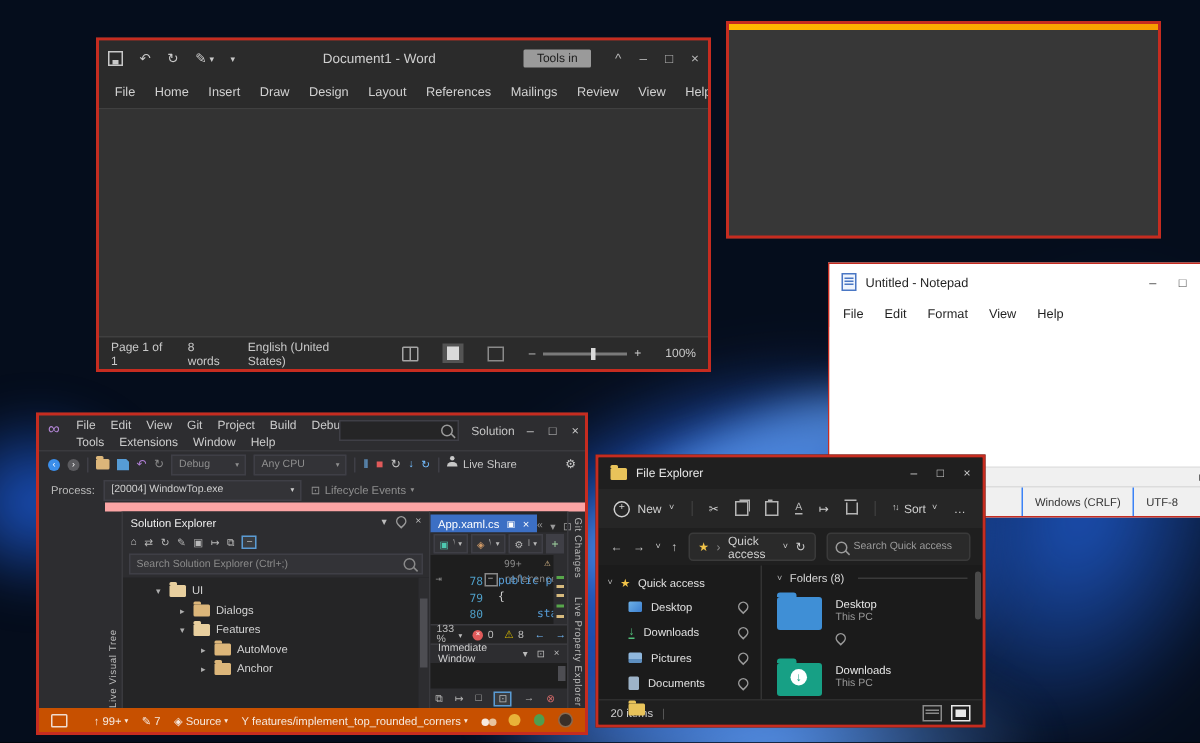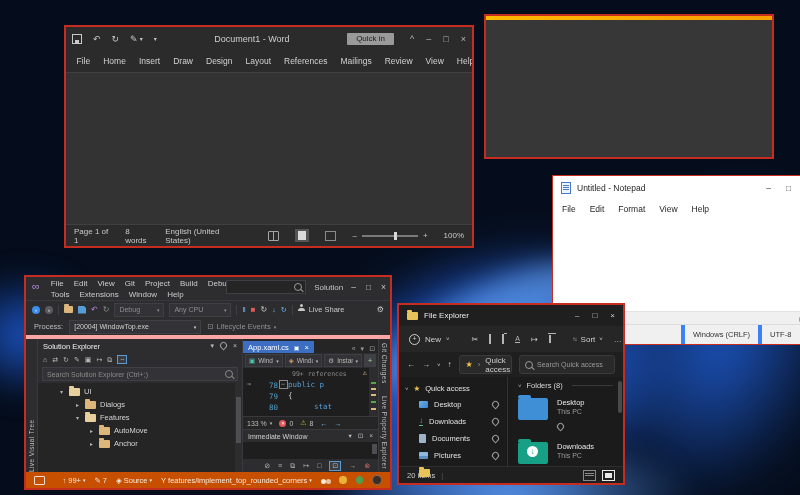--- a/index.html
+++ b/index.html
@@ -58,39 +58,39 @@
   .np-ic{display:inline-block;width:8px;height:10px;border:1px solid #4a77c4;background:#eef4fd;position:relative;flex:none;}
   .np-ic::before{content:"";position:absolute;left:1px;top:2px;right:1px;height:1px;background:#4a77c4;box-shadow:0 2px 0 #4a77c4,0 4px 0 #4a77c4;}
   .n-ctl{gap:15px;color:#444;font-size:8.5px;margin-left:auto;}
   .n-menu{height:18px;background:#fff;font-size:8.5px;color:#1f1f1f;display:flex;align-items:center;padding-left:2px;}
   .n-menu span{padding:0 7px;}
   .n-body{flex:1;display:flex;background:#fff;min-height:0;}
   .n-canvas{flex:1;background:#fff;}
   .n-vscroll{width:13px;background:#f0f0f0;border-left:1px solid #e3e3e3;display:flex;flex-direction:column;align-items:center;justify-content:space-between;padding:2px 0;color:#606060;font-size:6px;}
   .n-hscroll{height:12px;background:#f0f0f0;border-top:1px solid #e3e3e3;display:flex;justify-content:flex-end;align-items:center;padding-right:15px;color:#606060;font-size:6px;}
   .n-status{height:19px;background:#f0f0f0;border-top:1px solid #dcdcdc;display:flex;align-items:center;font-size:7.5px;color:#333;}
-  .n-seg{height:100%;display:flex;align-items:center;border-right:4px solid #3b82f6;padding:0 8px;}
+  .n-seg{height:100%;display:flex;align-items:center;border-right:1px solid #3b82f6;padding:0 8px;}
   
   #vs{left:24px;top:275px;width:368px;height:215px;background:#2d2d30;z-index:4;color:#ccc;}
   .v-title{position:relative;padding:1px 4px 0;display:flex;}
   .v-logo{color:#b487d8;font-size:11px;margin:2px 6px 0 2px;}
   .v-menurow{display:flex;font-size:8px;color:#ccc;}
   .v-menurow span{padding:1px 5px;}
   .v-tr{position:absolute;right:4px;top:3px;display:flex;align-items:center;gap:8px;}
   .v-search{width:72px;height:12px;background:#252526;border:1px solid #3f3f46;display:flex;align-items:center;justify-content:flex-end;padding:0 3px;color:#9a9a9a;}
   .v-sol{font-size:8px;color:#c5c5c5;}
   .v-ctl{display:flex;gap:10px;color:#c5c5c5;font-size:8.5px;}
   .v-toolbar{height:17px;border-top:1px solid #3a3a3e;display:flex;align-items:center;gap:5px;padding:0 6px;font-size:8px;color:#c8c8c8;}
   .v-sep{width:1px;height:10px;background:#3f3f46;}
   .dotc{display:inline-block;width:8px;height:8px;border-radius:50%;background:#3b8eea;color:#fff;font-size:6px;line-height:8px;text-align:center;}
   .dotc.dim{background:#5a5a5e;}
   .ic-save{display:inline-block;width:8px;height:8px;background:#569cd6;clip-path:polygon(0 0,70% 0,100% 30%,100% 100%,0 100%);}
   .v-dd{display:flex;align-items:center;gap:3px;background:#333337;border:1px solid #3f3f46;color:#8f8f8f;font-size:7px;height:12px;padding:0 4px;}
   .v-procrow{height:17px;display:flex;align-items:center;gap:6px;padding:0 8px;font-size:7.5px;color:#bbb;}
-  .v-main{flex:1;display:flex;min-height:0;border-top:4px solid #fca5a5;}
+  .v-main{flex:1;display:flex;min-height:0;border-top:6px solid #fca5a5;margin-left:44px;}
   .v-lstrip{width:11px;border-right:1px solid #3a3a3e;display:flex;justify-content:center;padding-top:16px;}
   .vtextL{writing-mode:vertical-rl;transform:rotate(180deg);font-size:6.5px;color:#bdbdbd;letter-spacing:.4px;}
   .vtextR{writing-mode:vertical-rl;font-size:6.5px;color:#bdbdbd;letter-spacing:.4px;}
   .v-se{width:204px;display:flex;flex-direction:column;border-right:1px solid #3a3a3e;background:#2d2d30;min-height:0;}
   .se-head{height:14px;display:flex;align-items:center;font-size:7.5px;color:#eee;padding:0 5px;gap:5px;}
   .se-head .ics{margin-left:auto;display:flex;gap:6px;color:#bbb;font-size:7px;}
   .se-tools{height:13px;display:flex;align-items:center;gap:5px;padding:0 5px;color:#b9b9b9;font-size:7px;}
   .boxed{border:1px solid #5a9bd4;background:#3a3d41;padding:0 2px;}
   .se-search{height:12px;margin:1px 4px 2px;background:#333337;border:1px solid #3f3f46;display:flex;align-items:center;font-size:7px;color:#8a8a8a;padding:0 4px;gap:4px;}
   .se-tree{flex:1;background:#252526;overflow:hidden;font-size:7.5px;color:#d4d4d4;padding-top:2px;position:relative;min-height:0;}
@@ -130,21 +130,21 @@
   .imm-body i{position:absolute;right:1px;top:2px;width:5px;height:10px;background:#4d4d52;}
   .imm-icons{height:13px;display:flex;align-items:center;justify-content:flex-end;gap:8px;background:#2d2d30;padding:0 8px;color:#b5b5b5;font-size:7px;}
   .v-status{height:16px;background:#c75000;display:flex;align-items:center;gap:9px;padding:0 8px;font-size:7.5px;color:#f6e9df;}
   .fb{width:9px;height:7px;border:1px solid #f0dcd0;border-radius:1px;}
   .ucount{display:flex;align-items:center;gap:2px;}
   .users{position:relative;width:10px;height:7px;}
   .users::before,.users::after{content:"";position:absolute;bottom:0;width:5px;height:5px;border-radius:50%;background:#f6e9df;}
   .users::after{left:5px;background:#e8c49e;}
   .sdot{width:8px;height:8px;border-radius:50%;display:inline-block;}
   
-  #explorer{left:397px;top:303px;width:228px;height:182px;background:#1b1b1b;z-index:5;color:#d6d6d6;}
+  #explorer{left:397px;top:303px;width:260px;height:182px;background:#1b1b1b;z-index:5;color:#d6d6d6;}
   .e-title{height:21px;background:#1f1f1f;display:flex;align-items:center;gap:6px;padding:0 8px;font-size:8px;color:#e8e8e8;}
   .e-title .folder{background:#e8c35a;}
   .e-ctl{margin-left:auto;display:flex;gap:13px;color:#cfcfcf;font-size:8px;}
   .e-cmd{height:26px;background:#262626;display:flex;align-items:center;gap:11px;padding:0 10px;font-size:8px;color:#d0d0d0;}
   .cplus{width:9px;height:9px;border:1px solid #d0d0d0;border-radius:50%;font-size:7px;line-height:8px;text-align:center;}
   .ic-copy{width:7px;height:8px;border:1px solid #b5b5b5;box-shadow:2px -2px 0 -1px #b5b5b5;}
   .ic-paste{width:7px;height:8px;border:1px solid #b5b5b5;position:relative;}
   .ic-paste::before{content:"";position:absolute;top:-2px;left:1px;width:3px;height:1px;background:#b5b5b5;}
   .ic-ren{font-size:7px;border-bottom:1px solid #b5b5b5;line-height:7px;color:#b5b5b5;}
   .ic-del{width:6px;height:7px;border:1px solid #b5b5b5;border-top:none;position:relative;}
@@ -197,21 +197,21 @@
         <span class="ic-save-o"></span>
         <span>↶</span>
         <span>↻</span>
         <span class="r" style="gap:2px">
             <span>✎</span>
             <span style="font-size:6px">▾</span>
           </span>
         <span style="font-size:6px">▾</span>
       </div>
       <span class="w-ttl">Document1 - Word</span>
-      <span class="signin">Quick in</span>
+      <span class="signin">Tools in</span>
       <div class="r wc">
         <span>^</span>
         <span>–</span>
         <span>□</span>
         <span>×</span>
       </div>
     </div>
     <div class="w-tabs">
       <span class="w-tab">File</span>
       <span class="w-tab">Home</span>
@@ -618,27 +618,27 @@
             <span class="ic-desk"></span>
             <span>Desktop</span>
             <span class="pin"></span>
           </div>
         <div class="sitem">
             <span class="ic-down">↓</span>
             <span>Downloads</span>
             <span class="pin"></span>
           </div>
         <div class="sitem">
+            <span class="ic-pics"></span>
+            <span>Pictures</span>
+            <span class="pin"></span>
+          </div>
+        <div class="sitem">
             <span class="ic-docs"></span>
             <span>Documents</span>
-            <span class="pin"></span>
-          </div>
-        <div class="sitem">
-            <span class="ic-pics"></span>
-            <span>Pictures</span>
             <span class="pin"></span>
           </div>
         <div class="sitem">
             <span class="folder" style="background:#e8c35a"></span>
             <span>dwhelper</span>
           </div>
       </div>
       <div class="e-div"></div>
       <div class="e-main">
         <div class="grp">

